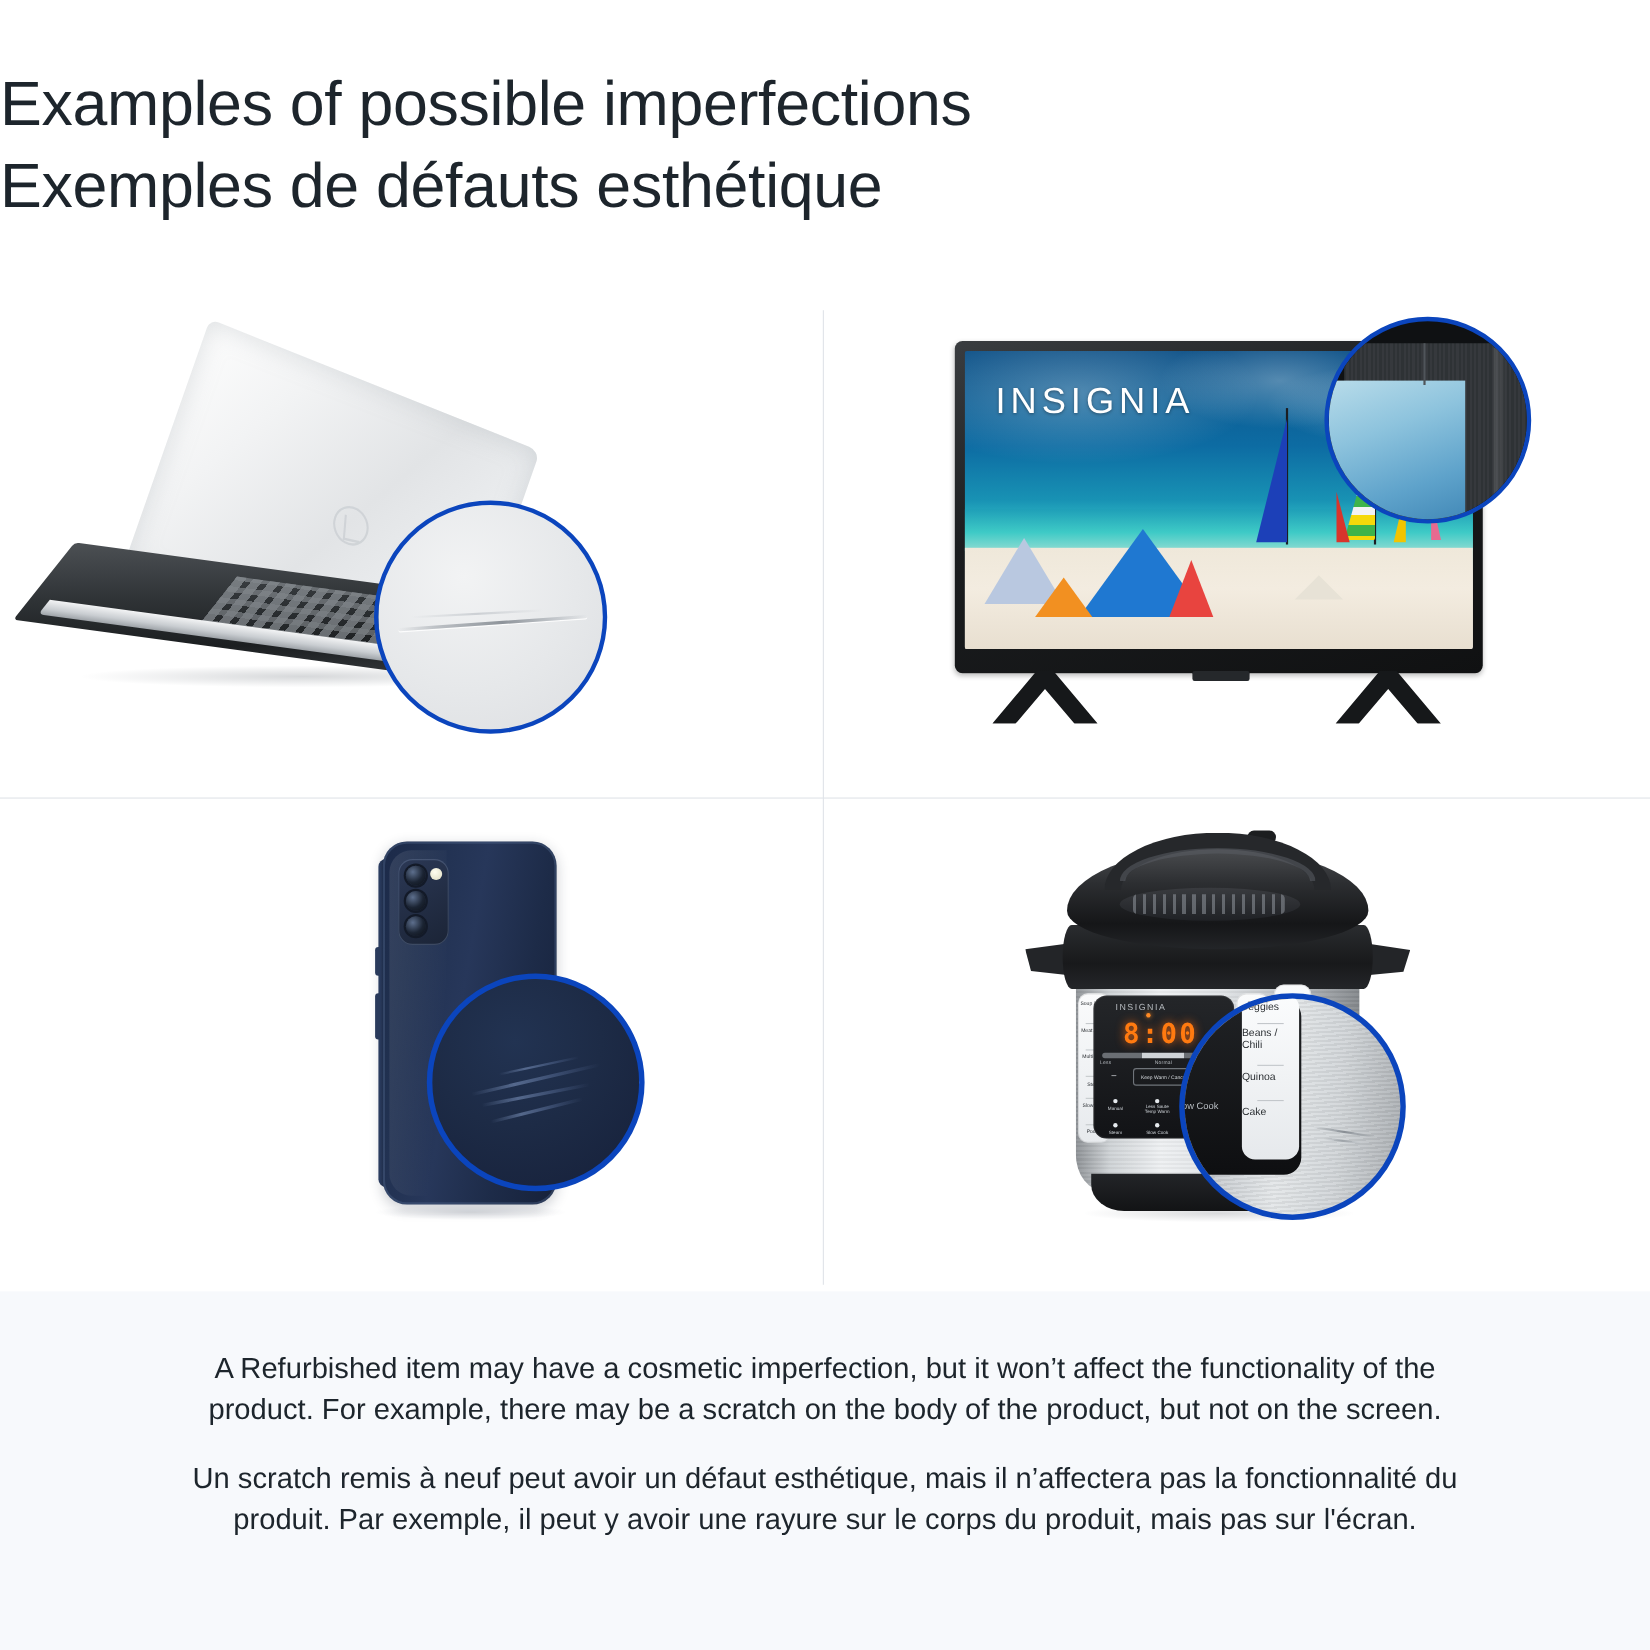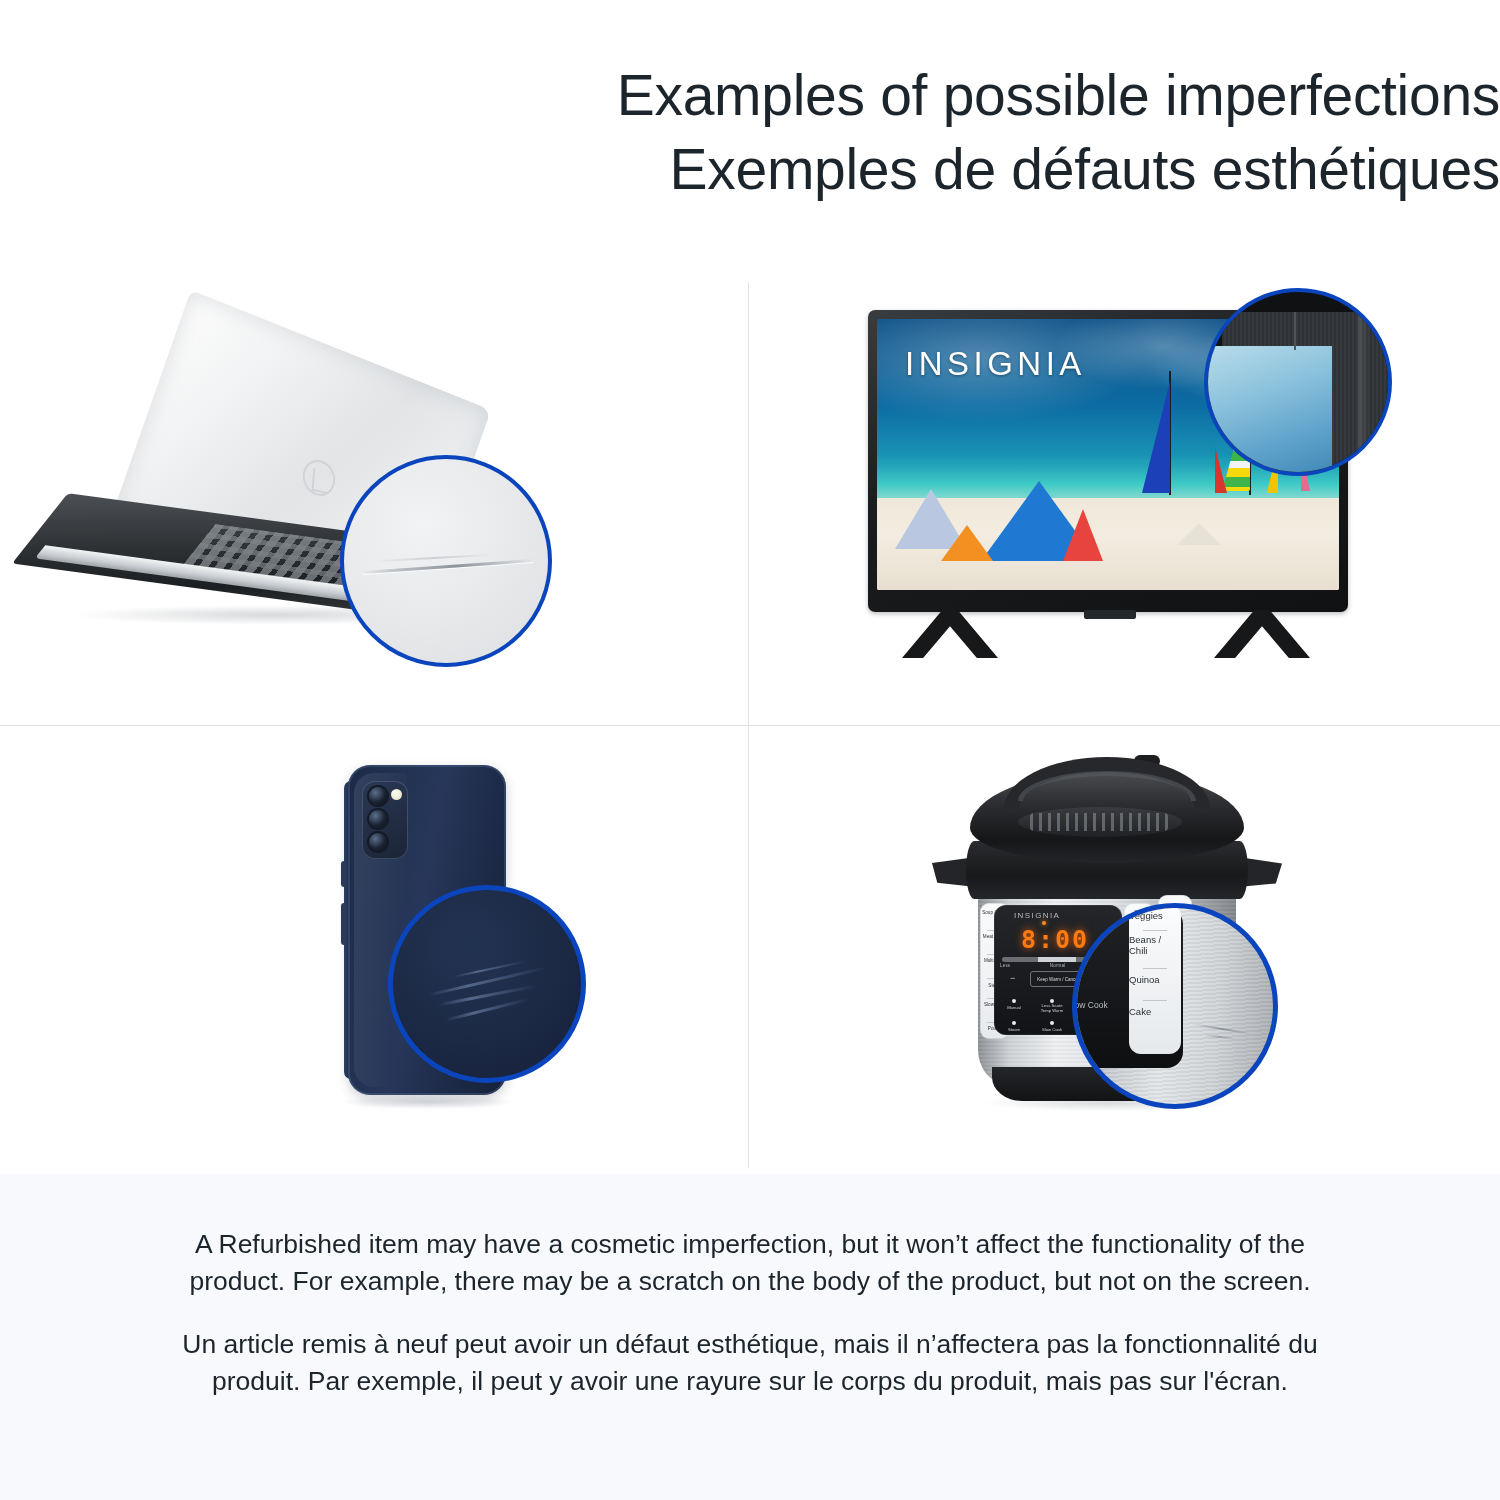--- a/index.html
+++ b/index.html
@@ -12,21 +12,21 @@
   #page {
     position: relative;
     width: 1500px; height: 1500px;
     background: #ffffff;
   }
 
   
   .heading {
     position: absolute;
     top: 58px; left: 0; width: 1500px;
-    text-align: right;
+    text-align: left;
     color: #1d252c;
   }
   .heading .line {
     font-size: 57px;
     line-height: 74px;
     font-weight: 400;
     letter-spacing: -0.3px;
     white-space: nowrap;
   }
 
@@ -510,21 +510,21 @@
     margin-bottom: 26px;
   }
 </style>
 </head>
 <body>
 
 <div id="page">
 
   <div class="heading">
     <div class="line">Examples of possible imperfections</div>
-    <div class="line">Exemples de défauts esthétiques</div>
+    <div class="line">Exemples de défauts esthétique</div>
   </div>
 
   <div class="grid">
     <div class="vline"></div>
     <div class="hline"></div>
 
     <div class="cell tl">
       <div class="stage">
         <div class="lap-wrap">
           <div class="lap-shadow"></div>
@@ -700,16 +700,16 @@
             <div class="lp-scratch"></div>
             <div class="lp-scratch2"></div>
           </div>
         </div>
       </div>
     </div>
   </div>
 
   <div class="caption">
     <p>A Refurbished item may have a cosmetic imperfection, but it won’t affect the functionality of the product. For example, there may be a scratch on the body of the product, but not on the screen.</p>
-    <p>Un article remis à neuf peut avoir un défaut esthétique, mais il n’affectera pas la fonctionnalité du produit. Par exemple, il peut y avoir une rayure sur le corps du produit, mais pas sur l'écran.</p>
+    <p>Un scratch remis à neuf peut avoir un défaut esthétique, mais il n’affectera pas la fonctionnalité du produit. Par exemple, il peut y avoir une rayure sur le corps du produit, mais pas sur l'écran.</p>
   </div>
 
 </div>
 
 </body></html>

